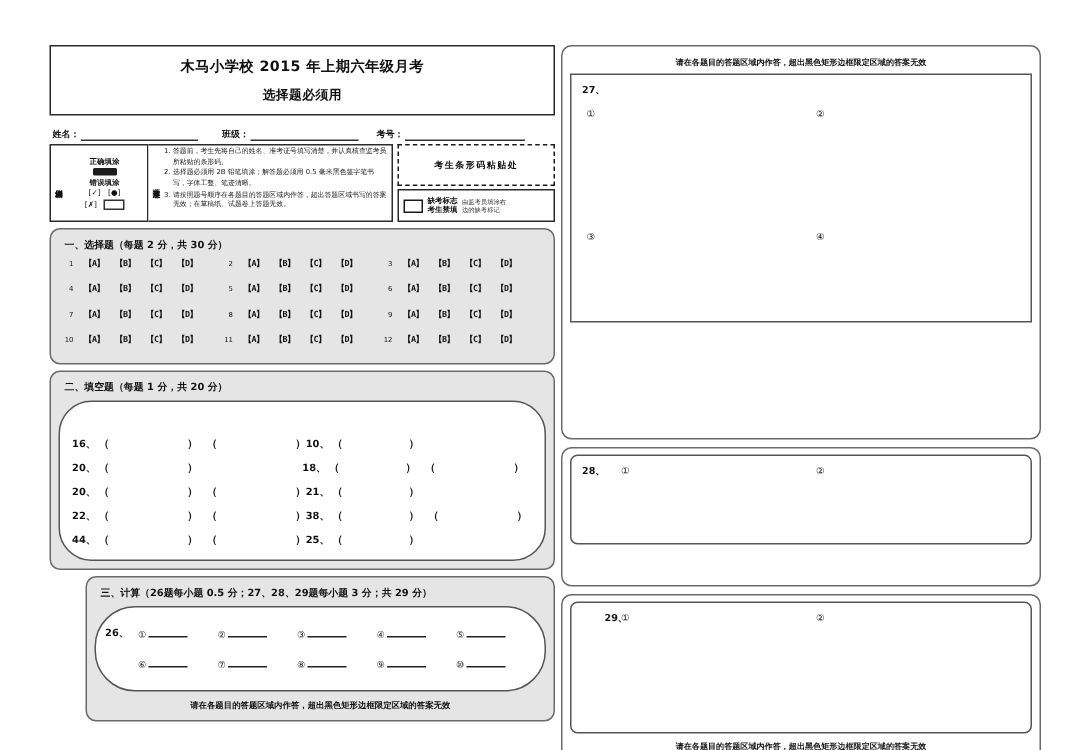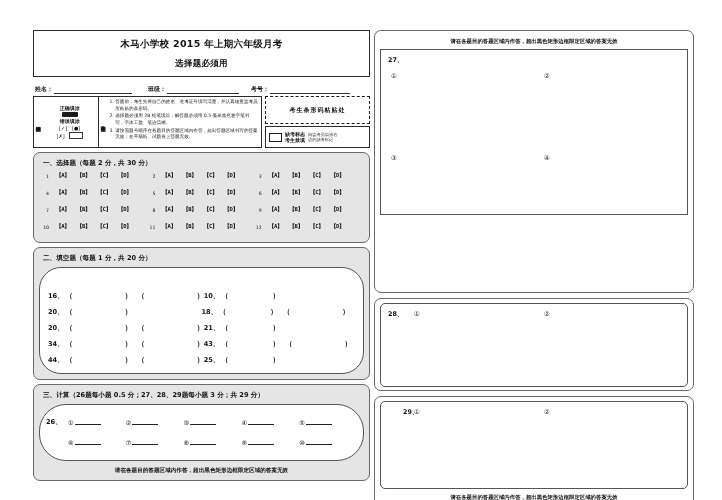--- a/index.html
+++ b/index.html
@@ -614,31 +614,31 @@
           </div>
           <div class="fib-cell">
             <span class="qn">21、</span>
             <span class="paren">（</span>
               <span class="pgap-md"></span>
               <span class="paren">）</span>
           </div>
         </div>
         <div class="fib-row">
           <div class="fib-cell">
-            <span class="qn">34、</span>
+            <span class="qn">22、</span>
             <span class="paren">（</span>
               <span class="pgap-lg"></span>
               <span class="paren">）</span>
               <span class="pgap-sm"></span>
               <span class="paren">（</span>
               <span class="pgap-lg"></span>
               <span class="paren">）</span>
           </div>
           <div class="fib-cell">
-            <span class="qn">43、</span>
+            <span class="qn">38、</span>
             <span class="paren">（</span>
               <span class="pgap-md"></span>
               <span class="paren">）</span>
               <span class="pgap-sm"></span>
               <span class="paren">（</span>
               <span class="pgap-lg"></span>
               <span class="paren">）</span>
           </div>
         </div>
         <div class="fib-row">
@@ -655,21 +655,21 @@
           <div class="fib-cell">
             <span class="qn">25、</span>
             <span class="paren">（</span>
               <span class="pgap-md"></span>
               <span class="paren">）</span>
           </div>
         </div>
       </div>
     </div>
 
-    <div class="panel" style="margin-top:4px;padding:4px 5px 2px 5px;">
+    <div class="panel" style="margin-top:4px;padding:4px 5px 2px 5px;margin-left:24px;">
       <div class="panel-head" style="text-align:left;">三、计算（26题每小题 0.5 分；27、28、29题每小题 3 分；共 29 分）</div>
       <div class="inner-box calc-box">
         <div class="calc-line">
           <span class="calc-qn">26、</span>
           <span class="calc-item">
               <span class="circ">①</span>
               <span class="ul"></span>
             </span>
           <span class="calc-item">
               <span class="circ">②</span>
@@ -723,21 +723,21 @@
       <div class="qbox" style="height:166px;">
         <span class="q-label" style="left:7px;top:6px;">27、</span>
         <span class="circ-mark" style="left:10px;top:22px;">①</span>
         <span class="circ-mark" style="left:163px;top:22px;">②</span>
         <span class="circ-mark" style="left:10px;top:104px;">③</span>
         <span class="circ-mark" style="left:163px;top:104px;">④</span>
       </div>
     </div>
 
     <div class="rpanel" style="height:93px;margin-top:5px;padding:4px 5px;">
-      <div class="qbox-round" style="height:84px;">
+      <div class="qbox-round" style="height:60px;">
         <span class="q-label" style="left:7px;top:6px;">28、</span>
         <span class="circ-mark" style="left:33px;top:6px;">①</span>
         <span class="circ-mark" style="left:163px;top:6px;">②</span>
       </div>
     </div>
 
     <div class="rpanel" style="height:113px;margin-top:5px;padding:4px 5px;">
       <div class="qbox-round" style="height:88px;">
         <span class="q-label" style="left:22px;top:6px;">29、</span>
         <span class="circ-mark" style="left:33px;top:6px;">①</span>

